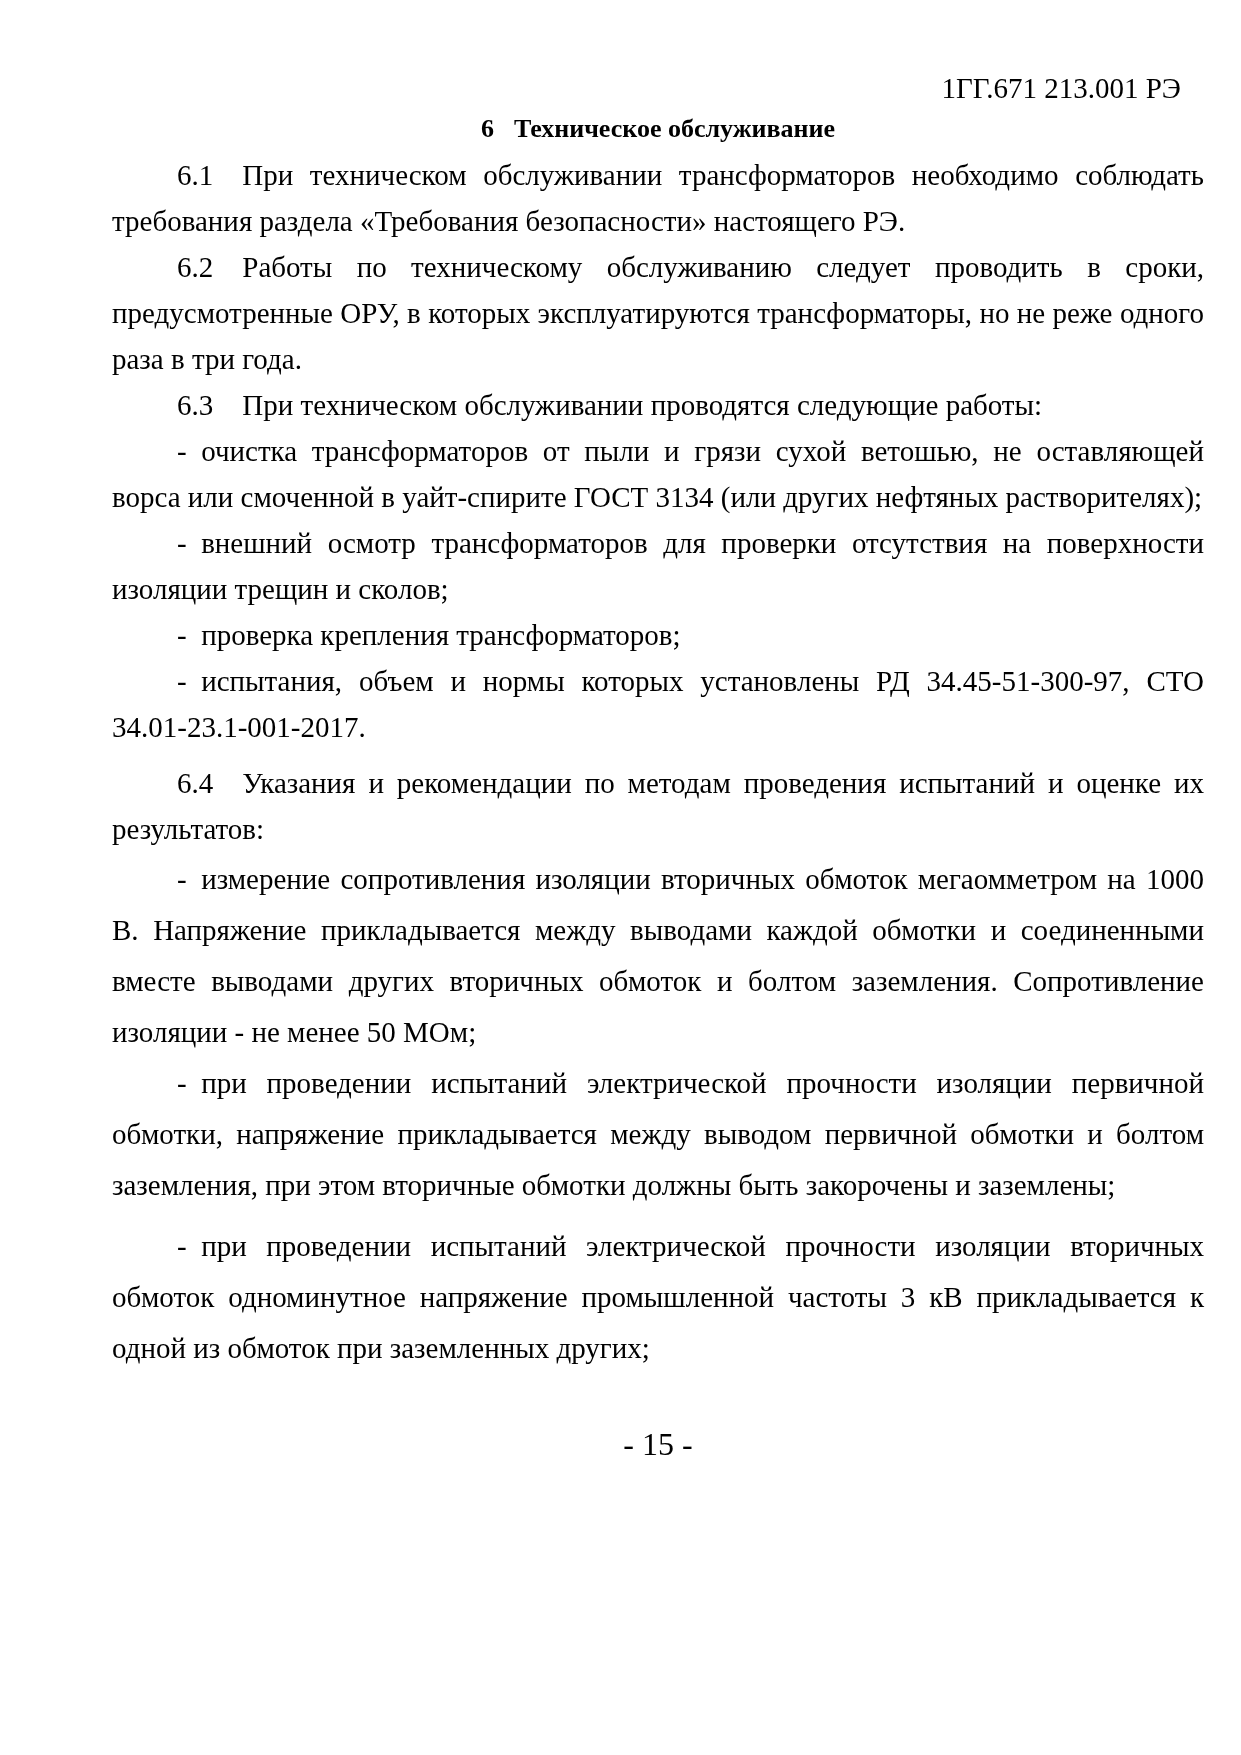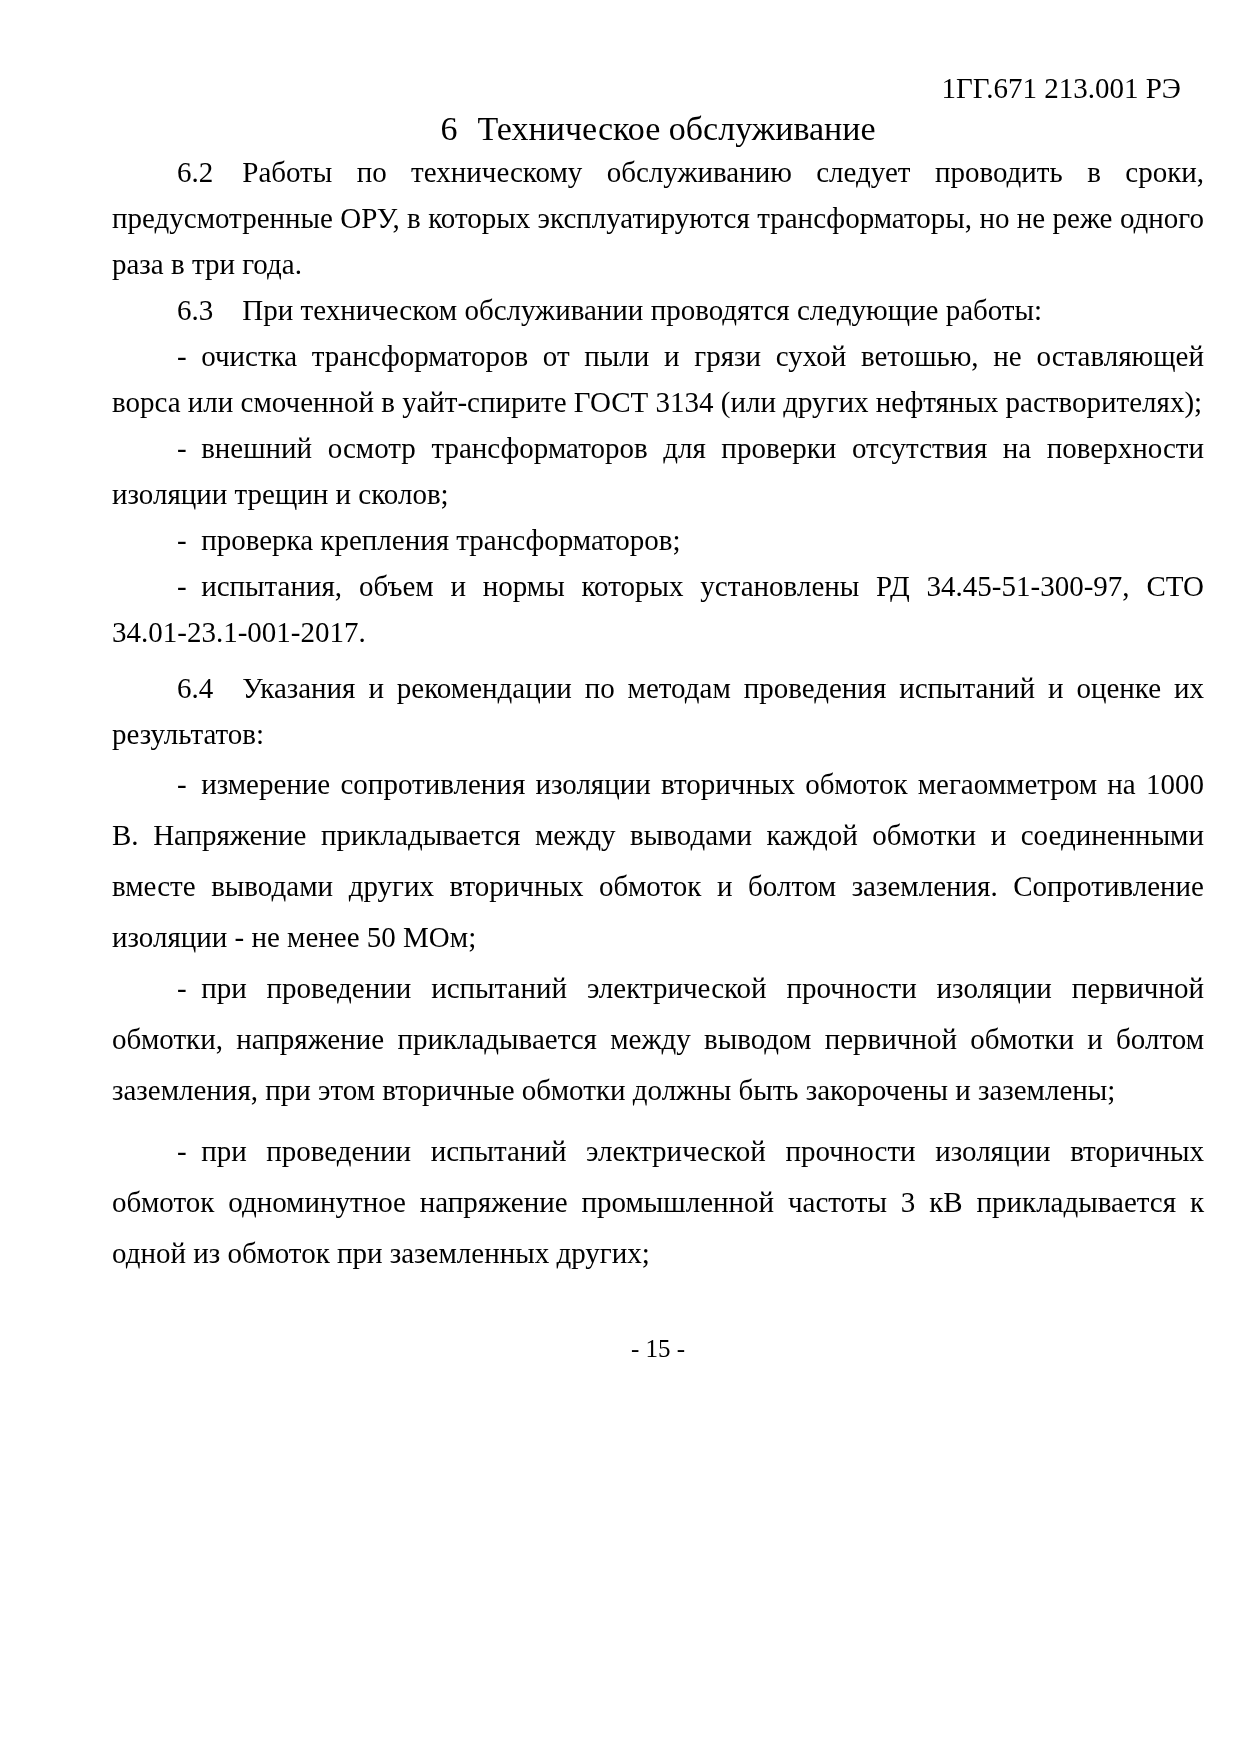--- a/index.html
+++ b/index.html
@@ -26,23 +26,23 @@
   .doc-code {
     margin-top: 71px;
     font-size: 29px;
     line-height: 34px;
     text-align: right;
     padding-right: 23px;
     white-space: nowrap;
   }
   .section-heading {
     margin-top: 4px;
-    font-size: 34px;
+    font-size: 26px;
     line-height: 40px;
-    font-weight: normal;
+    font-weight: bold;
     text-align: center;
   }
   .section-heading .sec-num {
     margin-right: 20px;
   }
   p.para {
     margin: 0;
     font-size: 29px;
     line-height: 46px;
     text-align: justify;
@@ -51,37 +51,38 @@
   p.para.first {
     margin-top: 3px;
   }
   p.para.wide {
     line-height: 51px;
   }
   p.para.gap-sm { margin-top: 10px; }
   p.para.gap-xs { margin-top: 2px; }
   .page-footer {
     margin-top: 52px;
-    font-size: 25px;
+    font-size: 32px;
     line-height: 36px;
     text-align: center;
   }
 </style>
 </head>
 <body>
 
 <div class="page">
   <div class="content">
 
     <div class="doc-code">1ГГ.671 213.001 РЭ</div>
 
     <div class="section-heading">
       <span class="sec-num">6</span><span>Техническое обслуживание</span>
     </div>
 
+    <p class="para first">6.1 При техническом обслуживании трансформаторов необходимо соблю­дать требования раздела «Требования безопасности» настоящего РЭ.</p>
 
     <p class="para">6.2 Работы по техническому обслуживанию следует проводить в сроки, предусмотренные ОРУ, в которых эксплуатируются трансформаторы, но не реже одного раза в три года.</p>
 
     <p class="para">6.3 При техническом обслуживании проводятся следующие работы:</p>
 
     <p class="para">- очистка трансформаторов от пыли и грязи сухой ветошью, не оставляющей ворса или смоченной в уайт-спирите ГОСТ 3134 (или других нефтяных растворите­лях);</p>
 
     <p class="para">- внешний осмотр трансформаторов для проверки отсутствия на поверхности изоляции трещин и сколов;</p>
 
     <p class="para">- проверка крепления трансформаторов;</p>

